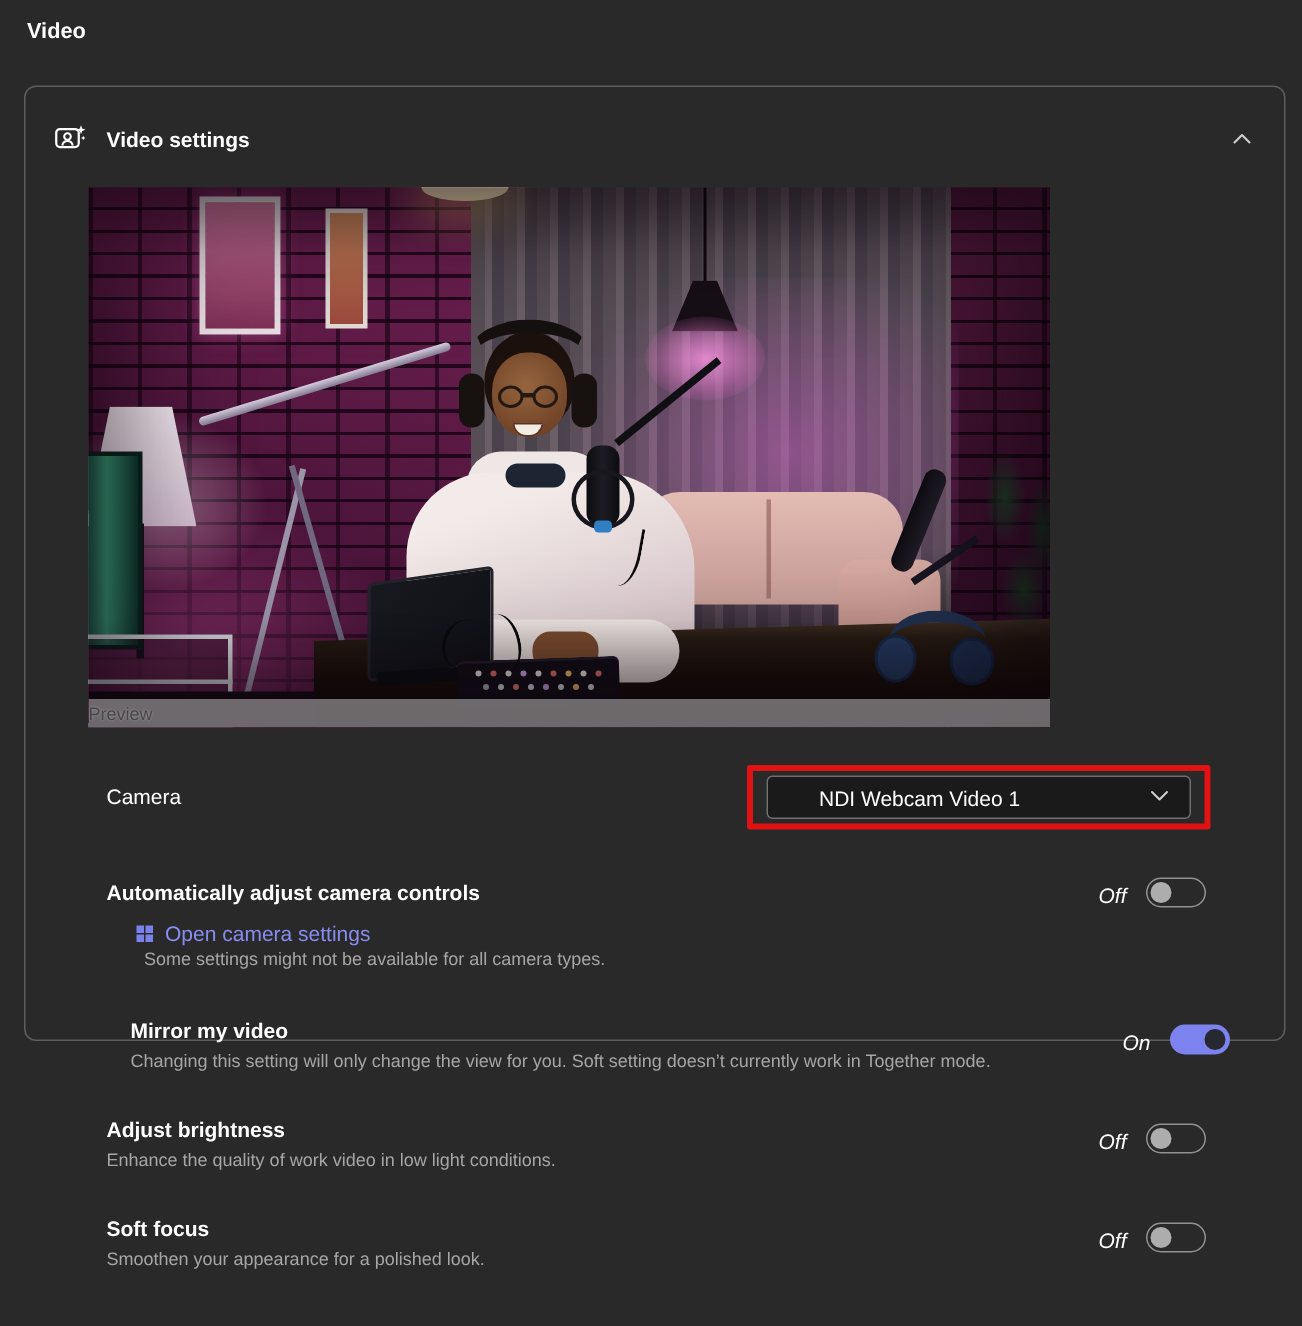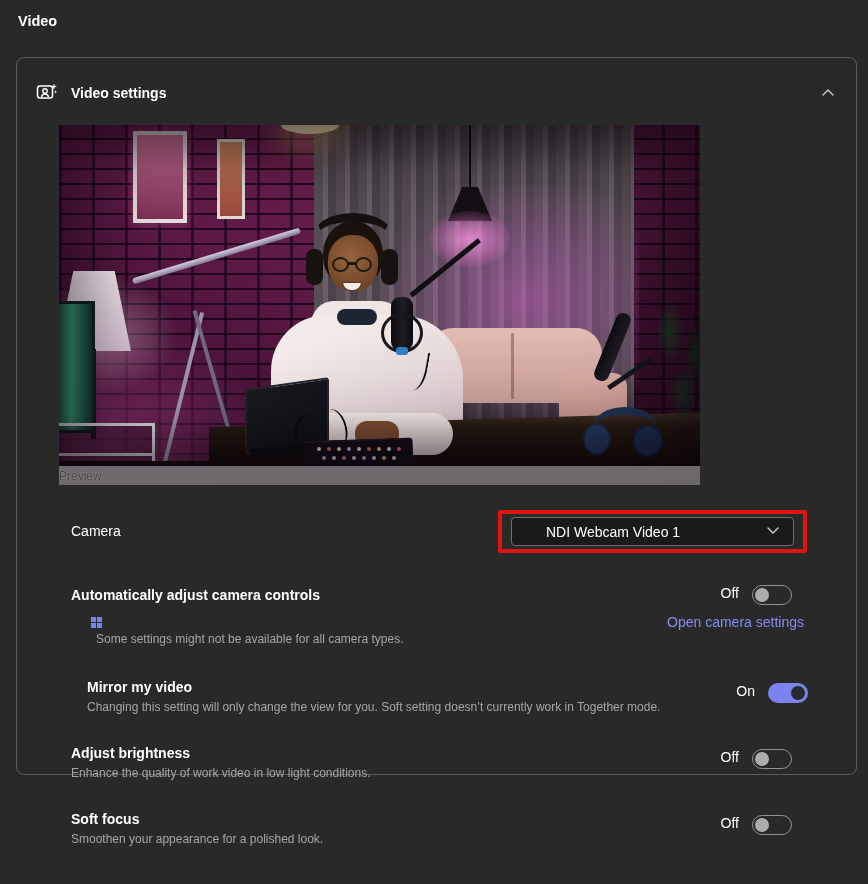--- a/index.html
+++ b/index.html
@@ -1,21 +1,21 @@
 <!DOCTYPE html>
 <html><head>
 <meta charset="utf-8">
 <style>
   * { margin:0; padding:0; box-sizing:border-box; }
   html,body { width:868px; height:884px; background:#292929; overflow:hidden;
               font-family:"Liberation Sans", sans-serif; }
   .ab { position:absolute; }
   .page-title { left:18px; top:13px; font-size:14.5px; font-weight:700; color:#ffffff; }
 
-  .panel { left:16px; top:57px; width:841px; height:718px;
+  .panel { left:16px; top:57px; width:841px; height:637px;
            border:1px solid #5d5d5d; border-radius:8px; background:#292929; }
 
   
   .hdr-icon { left:19px; top:23px; width:22px; height:22px; }
   .hdr-title { left:54px; top:27px; font-size:14px; font-weight:600; color:#ffffff; }
   .collapse-btn { right:15px; top:24px; width:26px; height:24px; background:none; border:none;
                   cursor:pointer; display:flex; align-items:center; justify-content:center; }
 
   
   .scene { left:42px; top:67px; width:641px; height:360px; overflow:hidden; background:#23101e; }
@@ -134,31 +134,31 @@
               display:flex; align-items:center; justify-content:space-between; padding:0 12px;
               cursor:pointer; }
   .dropdown span { font-size:14px; color:#ffffff;margin-left:22px; }
 
   
   .row { left:54px; width:733px; position:absolute; }
   .row-a { top:529px; } .row-link { top:556px; } .row-c { top:621px;margin-left:16px; }
   .row-d { top:687px; } .row-e { top:753px; }
   .row-title { font-size:14px; font-weight:600; color:#ffffff; line-height:17px; }
   .row-desc  { font-size:12px; color:#a6a6a6; line-height:15px; margin-top:4px; }
-  .toggle-group { position:absolute; right:12px; display:flex; align-items:flex-start; gap:13px; }
+  .toggle-group { position:absolute; right:0; display:flex; align-items:flex-end; gap:13px;font-style:italic; }
   .tg-a { top:-2px; } .tg-c { top:4px; }
   .toggle-label { font-size:14px; color:#ffffff; }
   .toggle { width:40px; height:20px; border-radius:10px; position:relative; cursor:pointer; }
   .toggle.off { border:1px solid #929292; background:transparent; }
   .toggle.off .knob { position:absolute; left:2px; top:2px; width:14px; height:14px;
                       border-radius:50%; background:#adadad; }
   .toggle.on { border:none; background:#7d83ee; }
   .toggle.on .knob { position:absolute; right:3px; top:3px; width:14px; height:14px;
                      border-radius:50%; background:#282830; }
-  .link-line { display:flex; align-items:center; gap:8px; margin-left:20px;justify-content:space-between; }
+  .link-line { display:flex; align-items:center; gap:8px; margin-left:20px; }
   .win-icon { display:grid; grid-template-columns:5px 5px; grid-template-rows:5px 5px; gap:1px; }
   .win-icon i { background:#7a81eb; }
   .link-text { font-size:14px; color:#878df0; cursor:pointer; }
   .link-desc { font-size:12px; color:#a6a6a6; line-height:15px; margin:2px 0 0 25px; }
 </style>
 </head>
 <body>
 
 <div class="ab page-title">Video</div>
 

